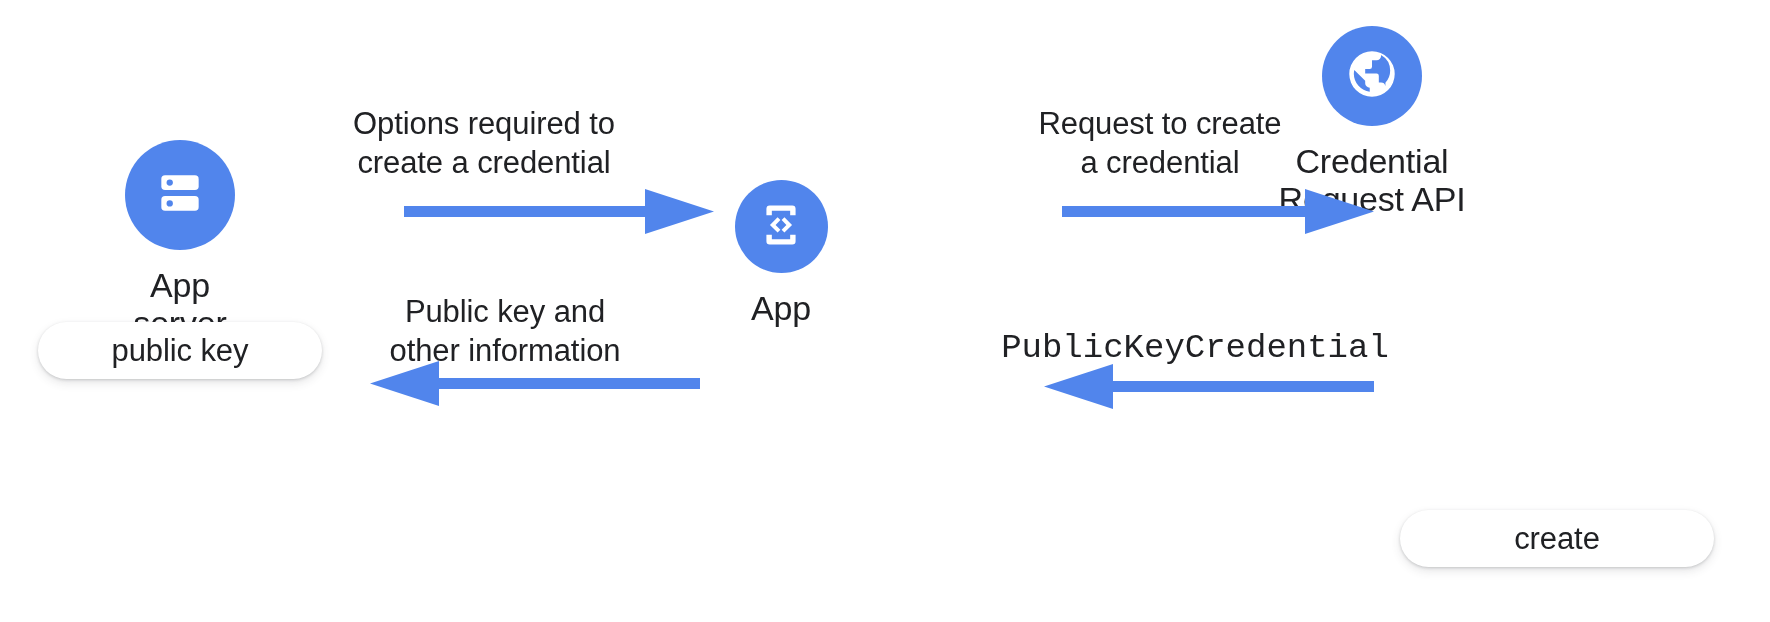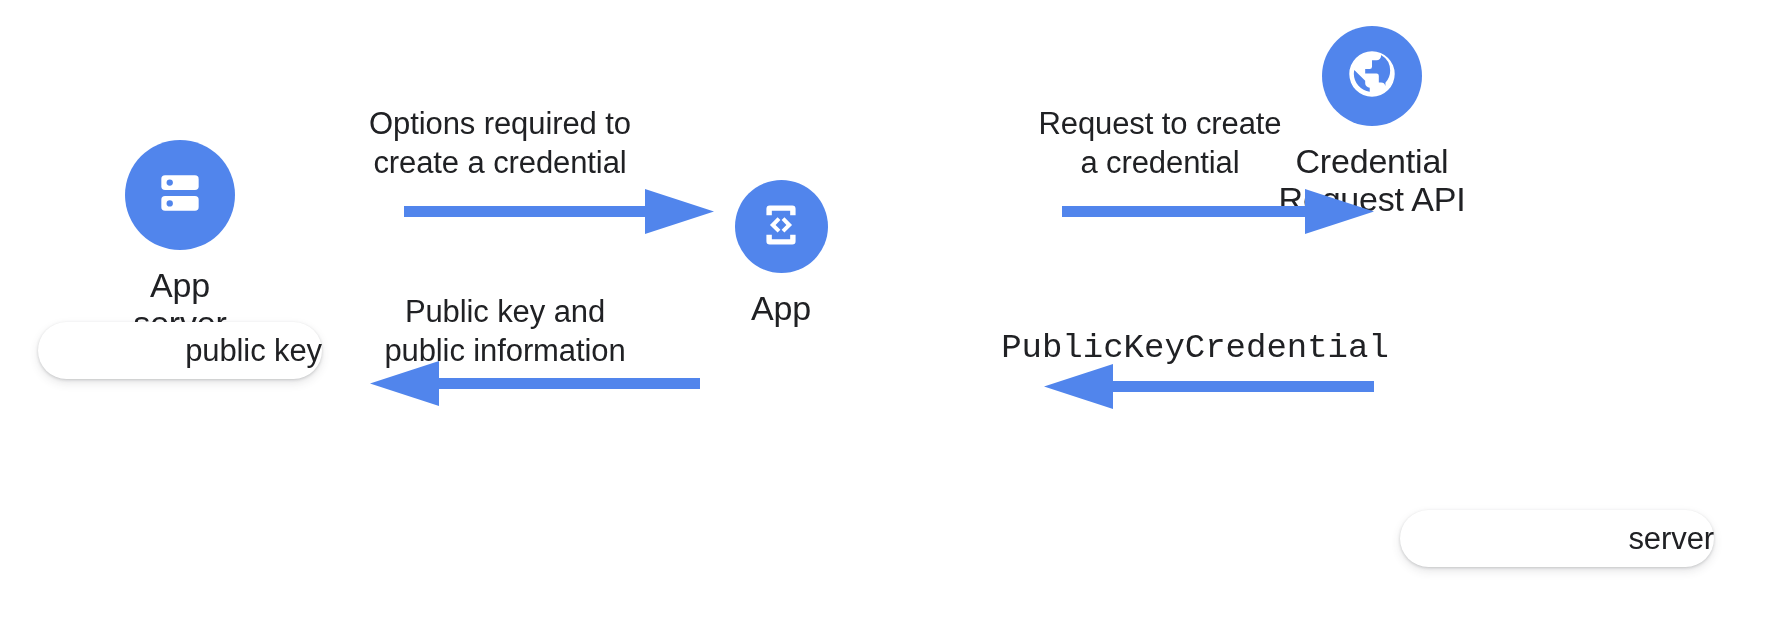--- a/index.html
+++ b/index.html
@@ -42,21 +42,21 @@
     text-align: center;
     letter-spacing: -0.2px;
     white-space: pre-line;
   }
 
   
   .pill {
     position: absolute;
     display: flex;
     align-items: center;
-    justify-content: flex-end;
+    justify-content: center;
     background: #ffffff;
     border-radius: 999px;
     box-shadow: 0 1px 3px rgba(60,64,67,0.22), 0 4px 10px rgba(60,64,67,0.13);
     color: #202124;
     font-size: 31px;
     letter-spacing: -0.1px;
   }
 
   
   .arrow {
@@ -124,34 +124,34 @@
           <path fill="#ffffff" d="M12 2.6A9.4 9.4 0 1 0 21.4 12 9.41 9.41 0 0 0 12 2.6zm-.94 16.73A7.53 7.53 0 0 1 4.48 12a7.6 7.6 0 0 1 .19-1.67l4.51 4.51v.94a1.88 1.88 0 0 0 1.88 1.88zm6.49-2.39a1.86 1.86 0 0 0-1.79-1.39h-.94v-2.82a.94.94 0 0 0-.94-.94H9.18v-1.88h1.88a.94.94 0 0 0 .94-.94V6.36h1.88a1.88 1.88 0 0 0 1.88-1.88v-.39a7.51 7.51 0 0 1 3.76 6.51 7.43 7.43 0 0 1-1.97 5.05z"></path>
         </svg>
       </span>
     </div>
     <div class="node-label">Credential
 Request API</div>
   </div>
 
 
   <div class="pill" style="left:1400px; top:510px; width:314px; height:57px;">
-    <span>server</span>
+    <span>create</span>
   </div>
 
-  <div class="caption" style="left:340px; top:105px; width:320px;">Options required to
+  <div class="caption" style="left:324px; top:105px; width:320px;">Options required to
 create a credential</div>
   <div class="arrow" style="left:404px; top:185px;">
     <svg width="310" height="52" viewBox="0 0 310 52">
       <rect x="0" y="21" width="245" height="11" fill="#5185EC"></rect>
       <path d="M241 4 L310 26.5 L241 49 Z" fill="#5185EC"></path>
     </svg>
   </div>
 
   <div class="caption" style="left:360px; top:293px; width:290px;">Public key and
-public information</div>
+other information</div>
   <div class="arrow" style="left:370px; top:357px;">
     <svg width="330" height="52" viewBox="0 0 330 52">
       <rect x="65" y="21" width="265" height="11" fill="#5185EC"></rect>
       <path d="M69 4 L0 26.5 L69 49 Z" fill="#5185EC"></path>
     </svg>
   </div>
 
   <div class="caption" style="left:1000px; top:105px; width:320px;text-align:center;">Request to create
 a credential</div>
   <div class="arrow" style="left:1062px; top:185px;">

